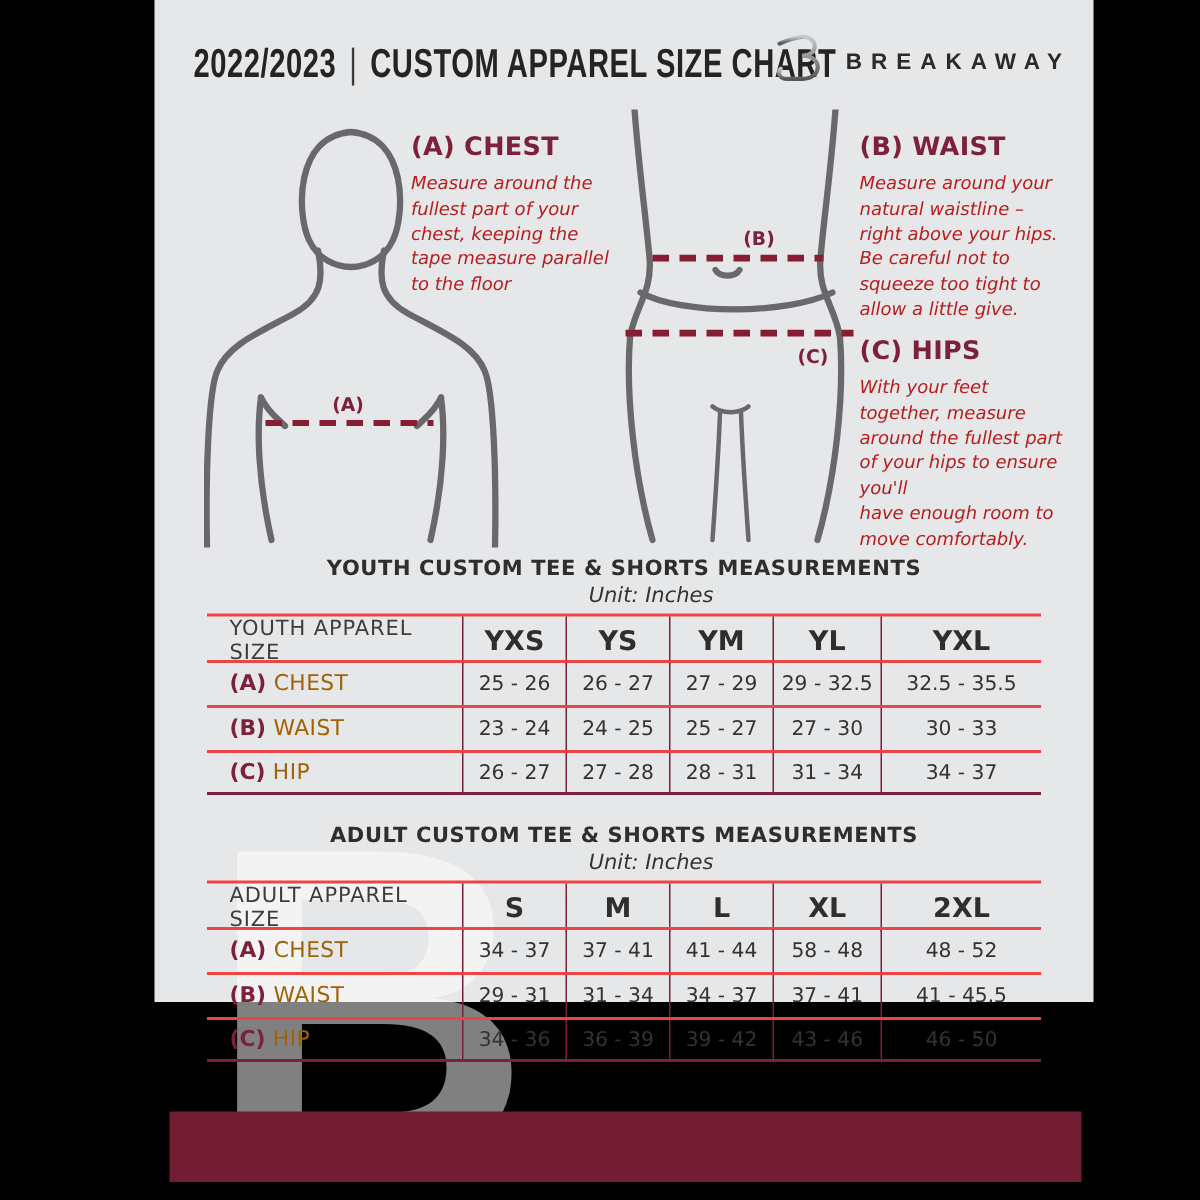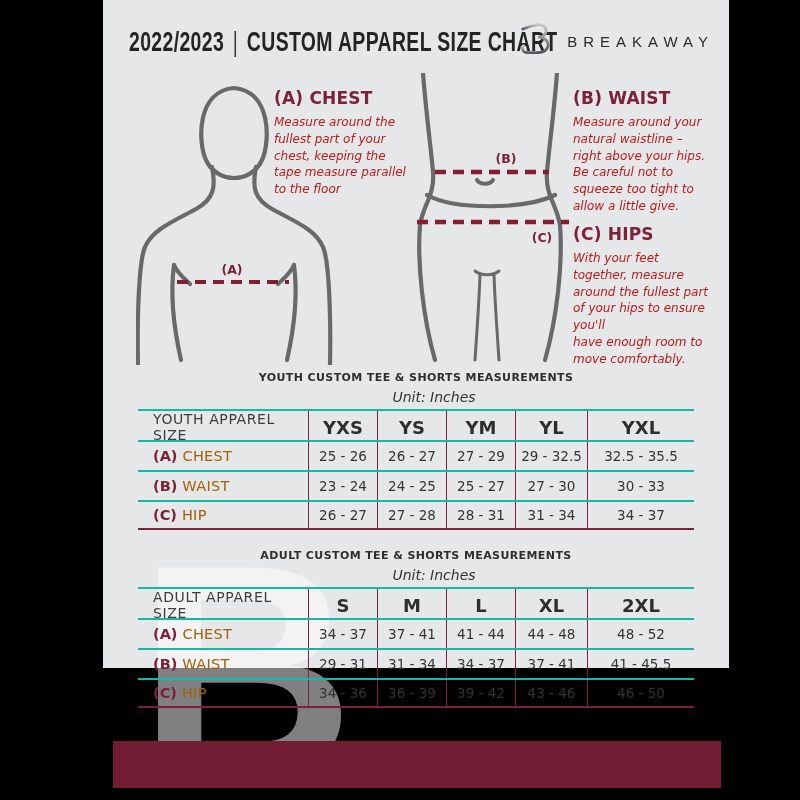--- a/index.html
+++ b/index.html
@@ -15,46 +15,46 @@
   
   .hdr-title {
     position:absolute; left:26px; top:27px; white-space:nowrap;
     font-family:"Liberation Sans",sans-serif; font-weight:bold; font-size:27px;
     color:#242424; letter-spacing:0.5px;
     transform:scaleX(0.72); transform-origin:left center;
   }
   .hdr-title .sep { font-weight:normal; color:#3a3a3a; padding:0 12px; }
   .brand { position:absolute; right:21px; top:20px; display:flex; align-items:center; gap:9px; }
   .brand-text {
-    font-family:"Liberation Sans",sans-serif; font-weight:normal; font-size:15px;
+    font-family:"Liberation Sans",sans-serif; font-weight:bold; font-size:15px;
     letter-spacing:6px; color:#2a2a2a; margin-right:-6px;
   }
   
   .fig { position:absolute; }
   .guide-head {
     position:absolute; font-weight:bold; font-size:17px; color:#7d2039; letter-spacing:0.2px;
   }
   .guide-body {
     position:absolute; font-style:italic; font-size:12px; color:#b91c1c;
     line-height:1.4; white-space:pre-line;
   }
   
   .sec-title {
     position:absolute; left:0; width:626px; text-align:center;
-    font-weight:bold; font-size:11px; color:#2e2e2e; letter-spacing:0.4px;
+    font-weight:bold; font-size:14px; color:#2e2e2e; letter-spacing:0.4px;
   }
   .sec-unit {
     position:absolute; left:0; width:626px; text-align:center;
     font-style:italic; font-size:14px; color:#333;padding-left:36px;
   }
   
   .size-table { position:absolute; left:35px; width:556px; display:flex; flex-direction:column; z-index:2; }
   .trow {
     display:grid; grid-template-columns:170px 69px 69px 69px 72px 107px;
-    border-top:2px solid #14b8a6; height:30px;
+    border-top:2px solid #ef4444; height:30px;
   }
   .trow.head { height:31px; }
   .trow:last-child { border-bottom:2px solid #7d2039; }
   .cell { display:flex; align-items:center; justify-content:center; font-size:13.5px; color:#333; }
   .cell + .cell { border-left:1.5px solid #7d2039; }
   .cell.label { justify-content:flex-start; padding-left:15px; }
   .head .cell { font-weight:bold; font-size:18px; color:#2e2e2e; }
   .head .cell.label { font-weight:normal; letter-spacing:0.6px; font-size:14px; color:#3d3d3d; }
   .key { color:#7d2039; font-weight:bold; margin-right:5px; font-size:14.5px; }
   .row-label { color:#a16207; font-size:14.5px; letter-spacing:0.3px; }
@@ -219,21 +219,21 @@
         <div class="cell">2XL</div>
       </div>
       <div class="trow">
         <div class="cell label">
           <span class="key">(A)</span>
           <span class="row-label">CHEST</span>
         </div>
         <div class="cell">34 - 37</div>
         <div class="cell">37 - 41</div>
         <div class="cell">41 - 44</div>
-        <div class="cell">44 - 48</div>
+        <div class="cell">58 - 48</div>
         <div class="cell">48 - 52</div>
       </div>
       <div class="trow">
         <div class="cell label">
           <span class="key">(B)</span>
           <span class="row-label">WAIST</span>
         </div>
         <div class="cell">29 - 31</div>
         <div class="cell">31 - 34</div>
         <div class="cell">34 - 37</div>

